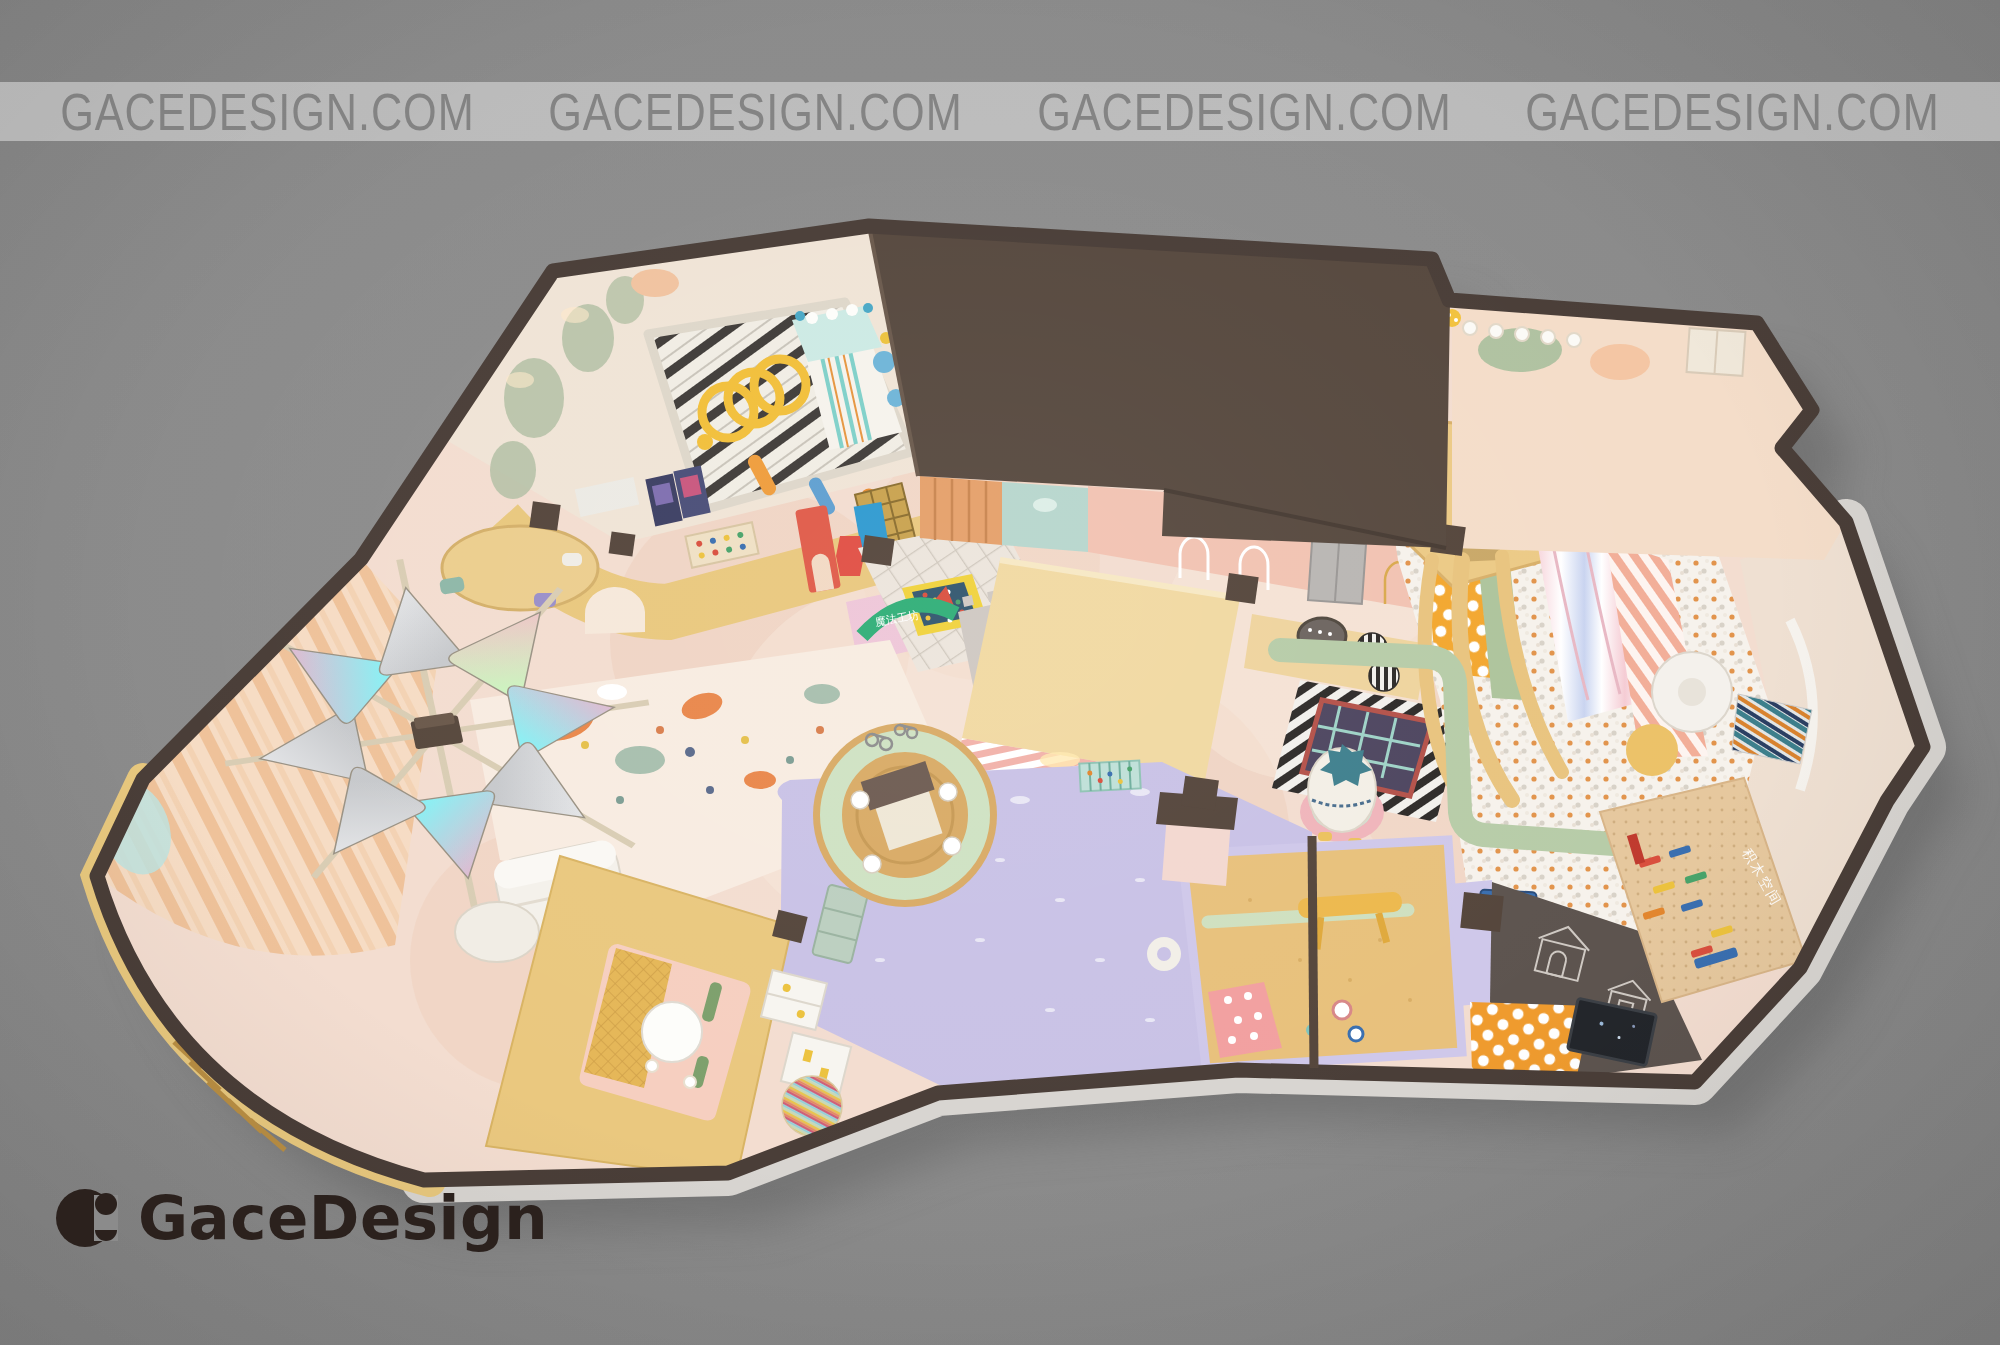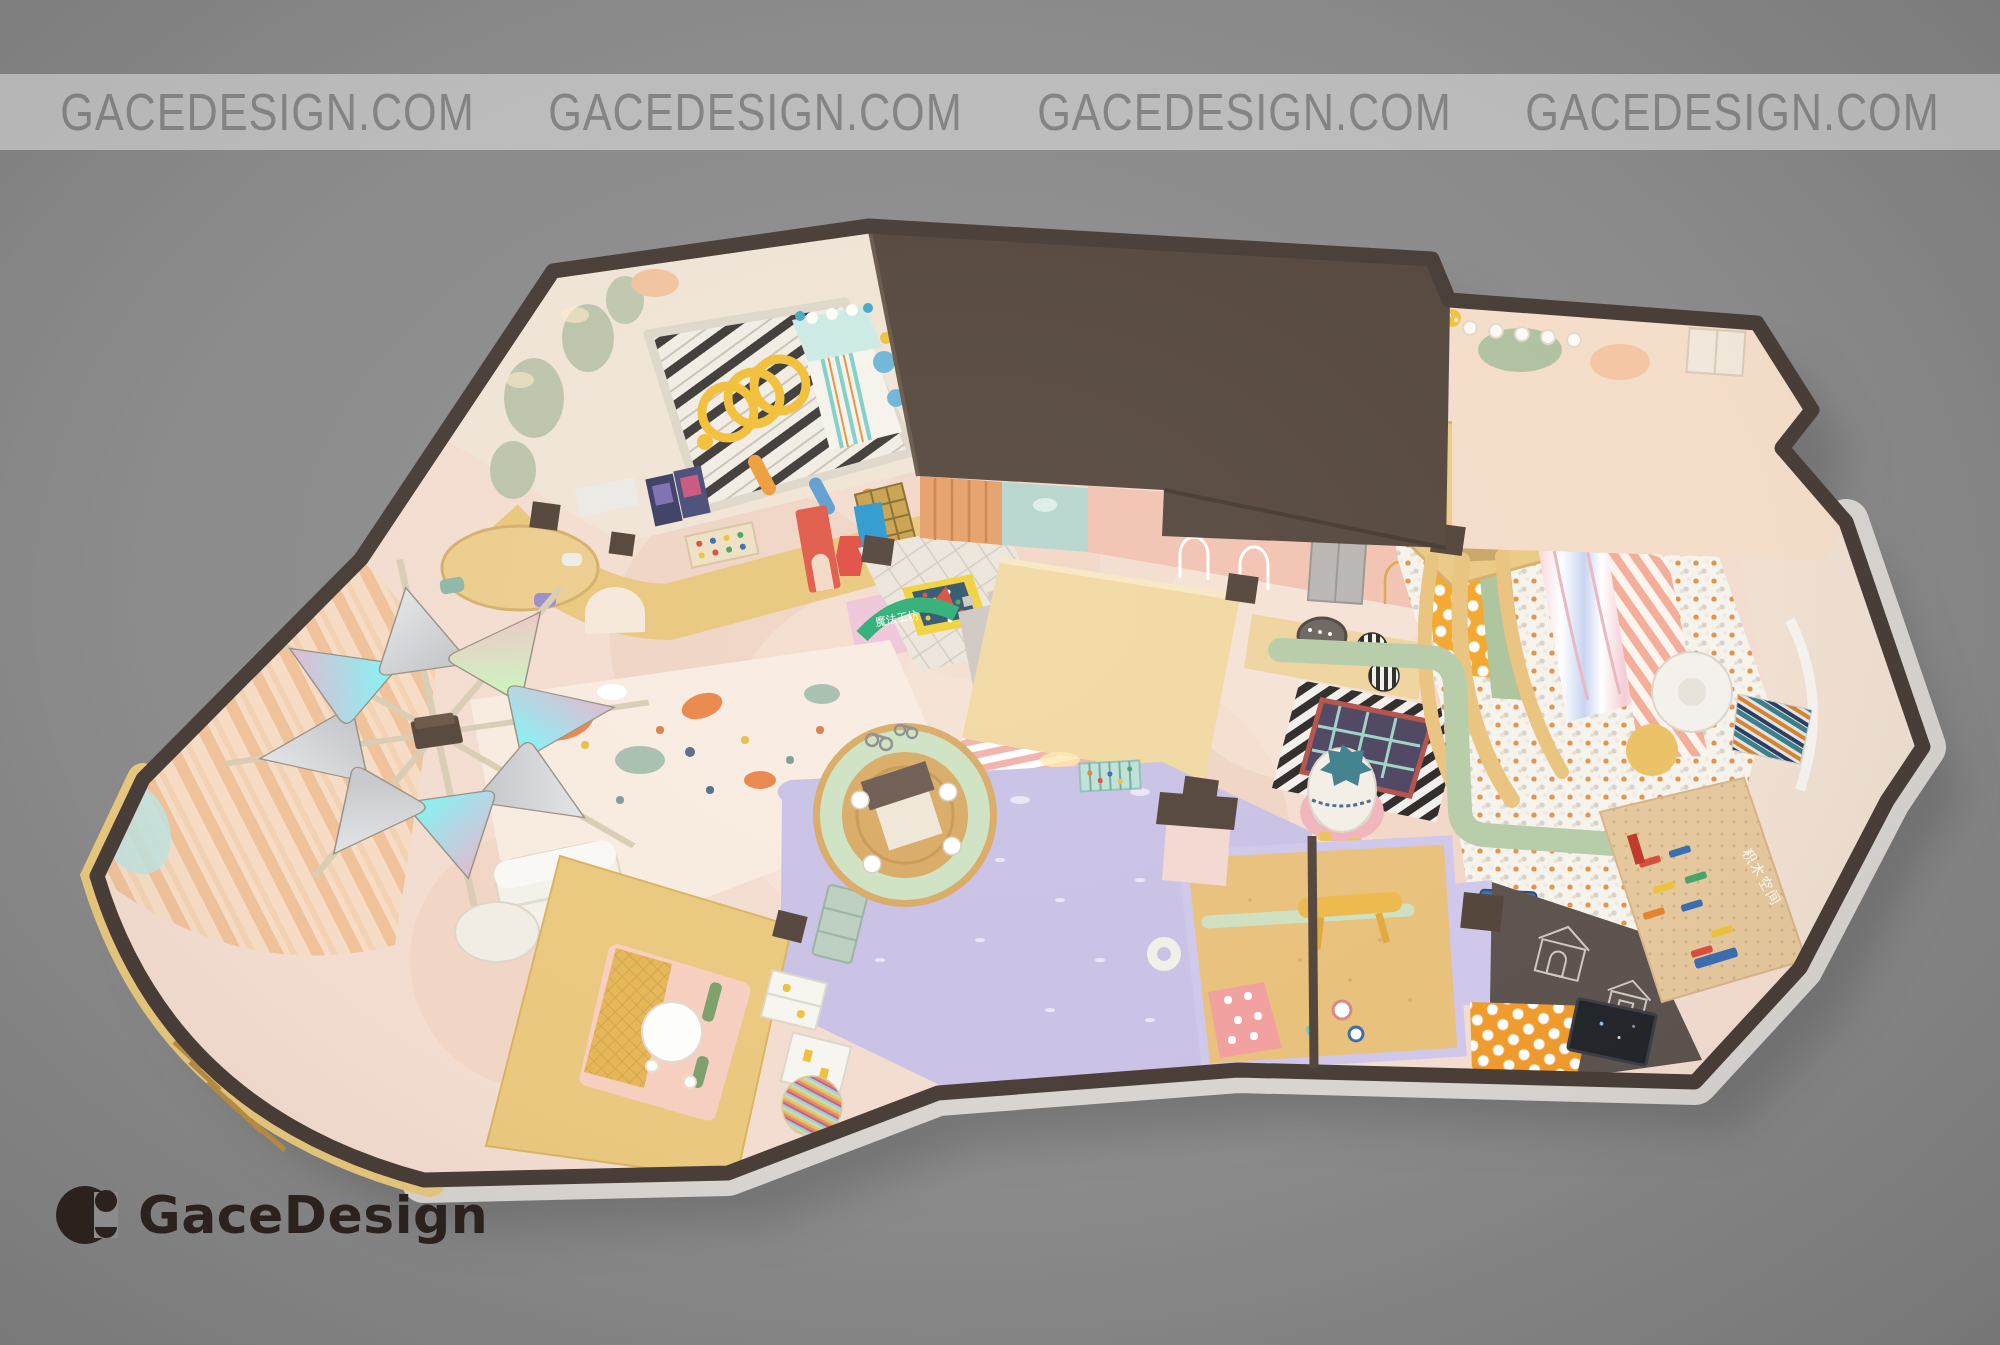--- a/index.html
+++ b/index.html
@@ -2,27 +2,27 @@
 <html><head>
 <meta charset="utf-8">
 <style>
   html,body{margin:0;padding:0;background:#8b8b8b;}
   #stage{position:relative;width:2000px;height:1345px;overflow:hidden;
          background:radial-gradient(ellipse at 45% 42%, #909090 0%, #8b8b8b 55%, #848484 100%);
          font-family:"Liberation Sans", sans-serif;}
   #render-svg{position:absolute;left:0;top:0;}
   .vignette{position:absolute;inset:0;pointer-events:none;
             background:radial-gradient(ellipse at 48% 45%, rgba(255,255,255,0.05) 0%, rgba(0,0,0,0) 55%, rgba(0,0,0,0.10) 100%);}
-  .wm-band{position:absolute;left:0;top:74px;width:2000px;height:76px;
+  .wm-band{position:absolute;left:0;top:82px;width:2000px;height:59px;
            background:rgba(255,255,255,0.42);
            display:flex;align-items:center;justify-content:space-evenly;}
   .wm{font-size:46px;font-weight:500;color:rgba(85,85,85,0.55);
       letter-spacing:1px;white-space:nowrap;transform:scale(0.94,1.12);}
   .logo{position:absolute;left:56px;top:1182px;display:flex;align-items:center;gap:20px;}
-  .logo-text{font-family:"DejaVu Sans", sans-serif;font-size:52px;font-weight:700;
+  .logo-text{font-family:"DejaVu Sans", sans-serif;font-size:61px;font-weight:700;
              color:#2b211d;letter-spacing:0.5px;}
 </style>
 </head>
 <body>
 <div id="stage">
 
 <svg id="render-svg" width="2000" height="1345" viewBox="0 0 2000 1345">
   <defs>
     <filter id="soft" x="-20%" y="-20%" width="140%" height="140%">
           <feGaussianBlur stdDeviation="22"></feGaussianBlur>

